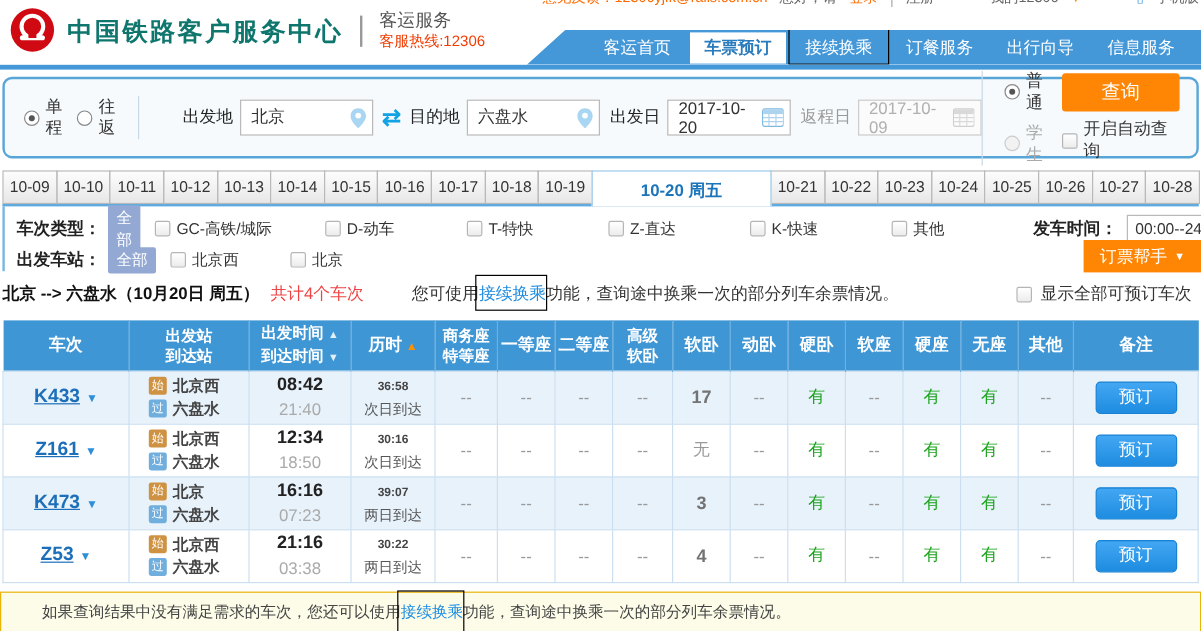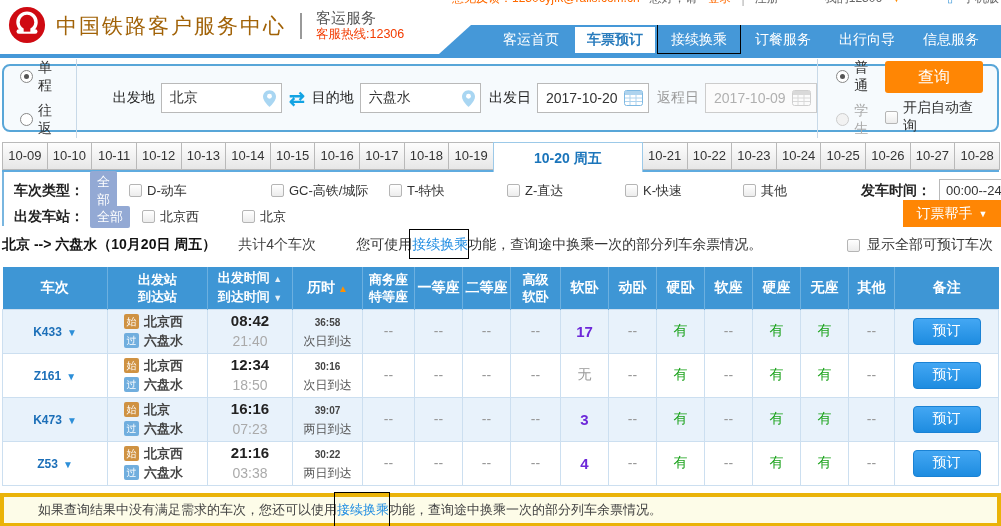--- a/index.html
+++ b/index.html
@@ -11,33 +11,33 @@
 .topbar-in{position:absolute;top:-10px;left:452px;display:flex;gap:10px;align-items:center;white-space:nowrap;font-size:12px;color:#666}
 .tb-mail,.tb-login{color:#ff6a00}
 .tb-sep{color:#aaa}
 .tb-caret{color:#ff8a00;font-size:9px}
 .tb-phone-ic{color:#3b97d8;font-size:11px}
 
 
 .header{position:relative;height:50px;background:#fff}
 .blue-underline{position:absolute;left:0;right:0;bottom:0;height:4px;background:#4598d8}
 .brand{position:absolute;left:8px;top:0;display:flex;align-items:center;gap:10px}
-.brand-title{font-size:21px;font-weight:normal;color:#a16207;letter-spacing:2px}
+.brand-title{font-size:21px;font-weight:bold;color:#0f766e;letter-spacing:2px}
 .brand-div{width:2px;height:26px;background:#999;margin:0 4px}
 .brand-sub{display:flex;flex-direction:column;line-height:17px}
 .brand-sub .svc{font-size:15px;color:#555}
 .brand-sub .hot{font-size:12.5px;color:#f23b00}
 .nav{position:absolute;right:0;bottom:4px;height:29px;background:#4598d8;display:flex;align-items:center;gap:4px;padding:0 10px 0 52px;clip-path:polygon(32px 0,100% 0,100% 100%,0 100%)}
 .nav-item{color:#fff;font-size:14px;padding:4px 12px;cursor:pointer;position:relative}
 .nav-item.active{background:#ffffff;color:#2a7cbd;font-weight:bold}
 .nav-item.boxed::after{content:"";position:absolute;left:-2px;right:-2px;top:-10px;bottom:-1px;border:1px solid #000;pointer-events:none}
 
 
 .search{margin:6px 2px 0;border:2px solid #58a6d8;border-radius:8px;background:#f6fafd;height:68px;display:flex;align-items:center;padding:0 12px}
-.trip{display:flex;flex-direction:column;gap:7px;padding:0 14px 0 4px;border-right:1px solid #c8d9e8;margin-right:28px}
+.trip{display:flex;flex-direction:row;gap:7px;padding:0 14px 0 4px;border-right:1px solid #c8d9e8;margin-right:28px}
 .radio{display:flex;align-items:center;gap:5px;font-size:14px;color:#333;cursor:pointer}
 .rdot{width:13px;height:13px;border:1px solid #888;border-radius:50%;background:#fff;position:relative;flex:0 0 13px}
 .rdot.on::after{content:"";position:absolute;inset:3px;background:#555;border-radius:50%}
 .rdot.dis{border-color:#ccc;background:#f2f2f2}
 .radio.dis{color:#aaa}
 .f-label{font-size:14px;color:#222;margin:0 6px 0 8px;white-space:nowrap}
 .inp{display:flex;align-items:center;justify-content:space-between;border:1px solid #b9b9b9;background:#fff;height:30px;width:132px;padding:0 5px 0 8px;font-size:14px;color:#333;cursor:text}
 .inp.date{width:122px}
 .inp.disabled{color:#b0b0b0;background:#fbfbfb;border-color:#ccc;cursor:default}
 .swap{color:#12a3e3;font-size:19px;font-weight:bold;margin:0 7px;cursor:pointer}
@@ -64,54 +64,54 @@
 .stations-list{display:flex;align-items:center}
 .stations-list .chk-item{width:100px}
 .time-sel{margin-left:auto;display:flex;align-items:center;gap:8px;padding-right:42px}
 .sel-box{width:120px;height:24px;border:1px solid #b9b9b9;background:#fff;display:flex;align-items:center;justify-content:space-between;padding:0 6px;font-size:13px;cursor:pointer}
 .helper-btn{position:absolute;right:0;bottom:-1px;width:98px;height:27px;background:#ff8604;color:#fff;font-size:14px;display:flex;align-items:center;justify-content:center;gap:6px;border:0;cursor:pointer;font-family:inherit}
 .helper-caret{font-size:9px}
 
 
 .result{display:flex;align-items:flex-start;margin:10px 2px 7px;font-size:14px;height:24px}
 .route-b{font-weight:bold;color:#111}
-.count{margin-left:22px;color:#404040}
+.count{margin-left:9px;color:#ef4444}
 .tip{margin-left:40px;color:#333}
 .link{color:#1e8ce2;cursor:pointer;position:relative}
 .link.boxed::after{content:"";position:absolute;left:-3px;right:-1px;top:-7px;bottom:-7px;border:1px solid #000;pointer-events:none}
 .show-all{margin-left:auto;display:flex;gap:7px;align-items:center;padding-right:6px;cursor:pointer}
 
 
 .tbl{width:997px;margin:0 2px;border-collapse:collapse;table-layout:fixed}
 .tbl thead th{background:#3e96d5;color:#fff;font-size:14px;font-weight:bold;height:42px;border-right:1px solid #6cb0e0;vertical-align:middle;padding:0}
 .tbl thead th:last-child{border-right:none}
 .h2line{line-height:17px;font-size:13px}
 .sort-w{color:#fff;opacity:.85;font-size:9px}
 .sort-o{color:#ff9000;font-size:10px;margin-left:3px}
 .tbl tbody td{border:1px solid #ccdff0;text-align:center;vertical-align:middle;height:44px;padding:0}
 .tbl tbody tr:nth-child(odd){background:#e8f2fb}
-.train-no{color:#1c6fb8;font-weight:bold;font-size:12px;cursor:pointer}
+.train-no{color:#1c6fb8;font-weight:bold;font-size:16px;text-decoration:underline;cursor:pointer}
 .caret-sm{color:#2d8fd8;font-size:10px;margin-left:5px;cursor:pointer}
 .st-line{display:flex;align-items:center;gap:5px;padding-left:16px;line-height:19px}
 .badge{width:15px;height:15px;font-size:10px;color:#fff;display:inline-flex;align-items:center;justify-content:center;border-radius:2px;flex:0 0 15px}
 .badge.start{background:#cf9242}
 .badge.via{background:#70aede}
 .st-name{font-size:13px;color:#444;font-weight:bold}
 .dep{font-size:15px;font-weight:bold;color:#222;line-height:20px}
 .arrv{font-size:14px;color:#aaa;font-weight:normal;line-height:20px}
 .dur{font-size:10px;font-weight:bold;color:#444;line-height:20px}
 .day{font-size:12px;color:#555;line-height:17px}
 td.seat{font-size:14px}
 td.seat.dim{color:#999}
 td.seat.ok{color:#1ca31c}
-td.seat.num{color:#6d28d9;font-weight:bold;font-size:15px}
+td.seat.num{color:#737373;font-weight:bold;font-size:15px}
 .book-btn{width:68px;height:27px;background:linear-gradient(#43a7f3,#1e8ce0);border:1px solid #1a82d4;border-radius:4px;color:#fff;font-size:14px;cursor:pointer;font-family:inherit}
 
 
-.notice{margin-top:7px;border:4px solid #eab308;background:#fdfce8;height:34px;display:flex;align-items:center;padding-left:34px;font-size:13px;color:#444}
+.notice{margin-top:7px;border:1px solid #eab308;background:#fdfce8;height:34px;display:flex;align-items:center;padding-left:34px;font-size:13px;color:#444}
 .notice .link.boxed::after{top:-9px;bottom:-9px}
 </style>
 </head>
 <body>
 
 <div class="topbar">
   <div class="topbar-in">
     <span class="tb-mail">意见反馈：12306yjfk@rails.com.cn</span>
     <span>您好，请</span>
     <span class="tb-login">登录</span>
@@ -263,26 +263,26 @@
 </span>
 </div>
 
 <div class="filters">
   <div class="f-row">
     <span class="f-title">车次类型：</span>
     <span class="all-badge">全部</span>
     <span class="types-list">
   <span class="chk-item">
     <span class="cbox"></span>
+    <span>GC-高铁/城际</span>
+  </span>
+
+  <span class="chk-item">
+    <span class="cbox"></span>
     <span>D-动车</span>
-  </span>
-
-  <span class="chk-item">
-    <span class="cbox"></span>
-    <span>GC-高铁/城际</span>
   </span>
 
   <span class="chk-item">
     <span class="cbox"></span>
     <span>T-特快</span>
   </span>
 
   <span class="chk-item">
     <span class="cbox"></span>
     <span>Z-直达</span>

